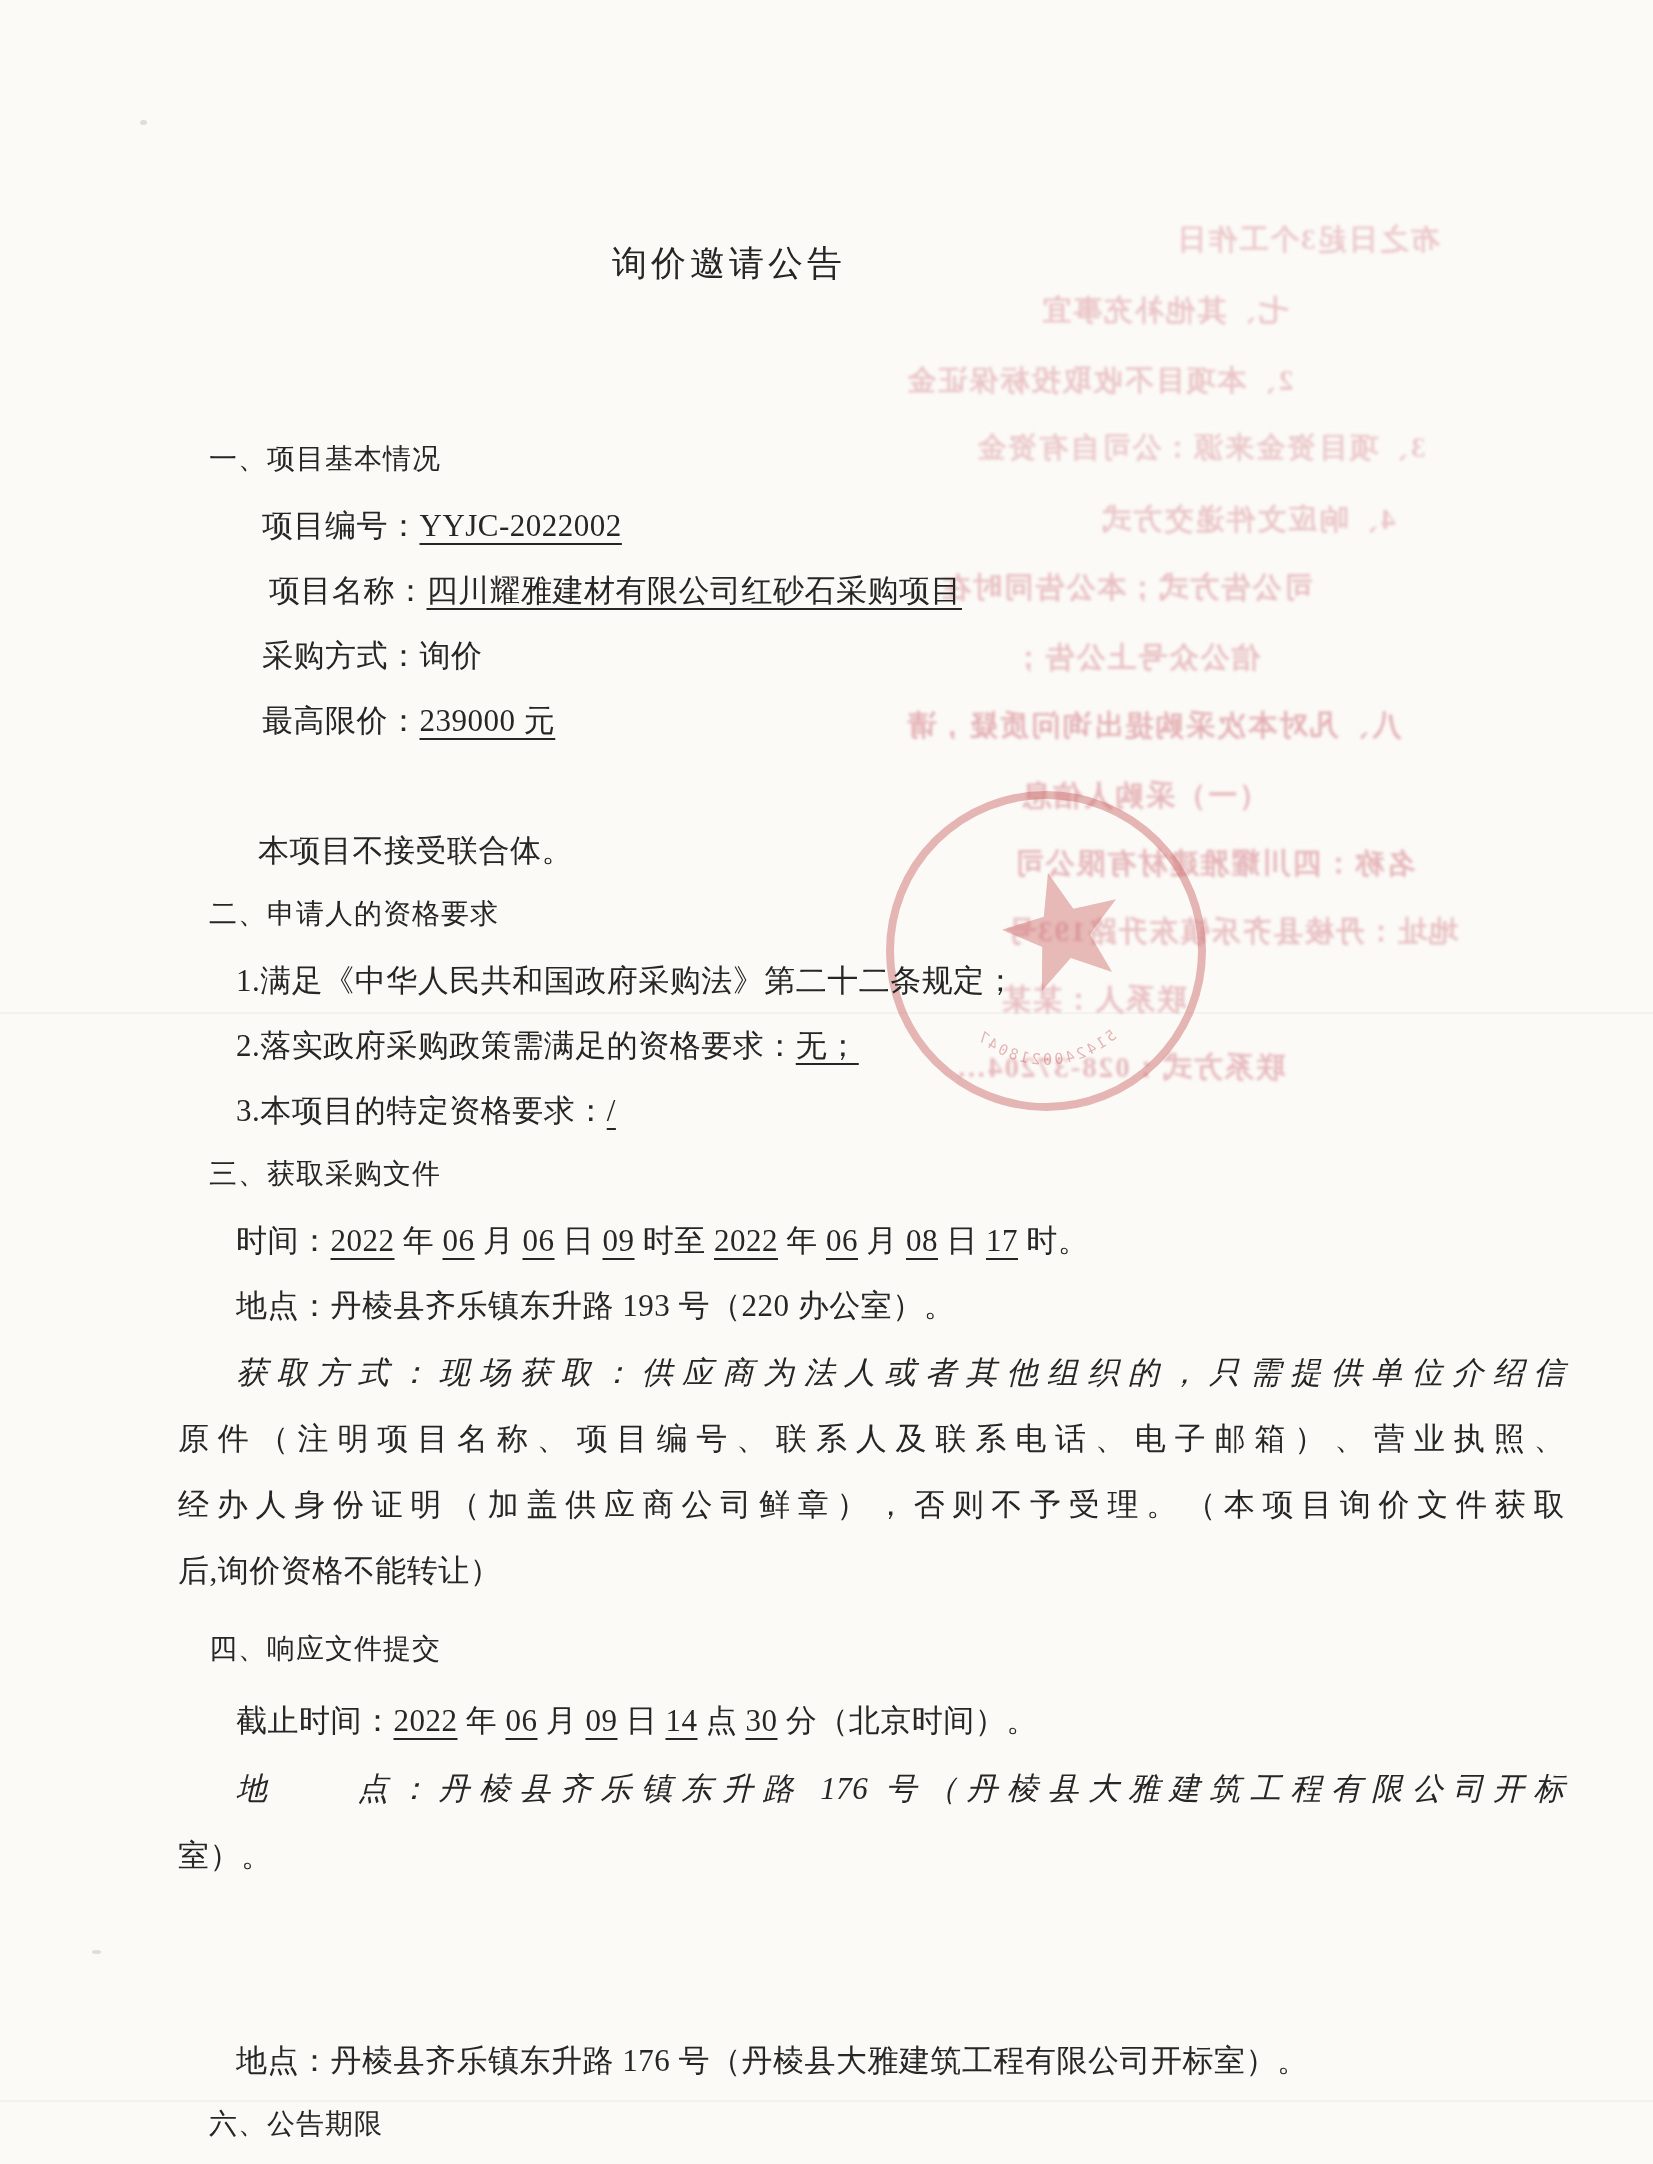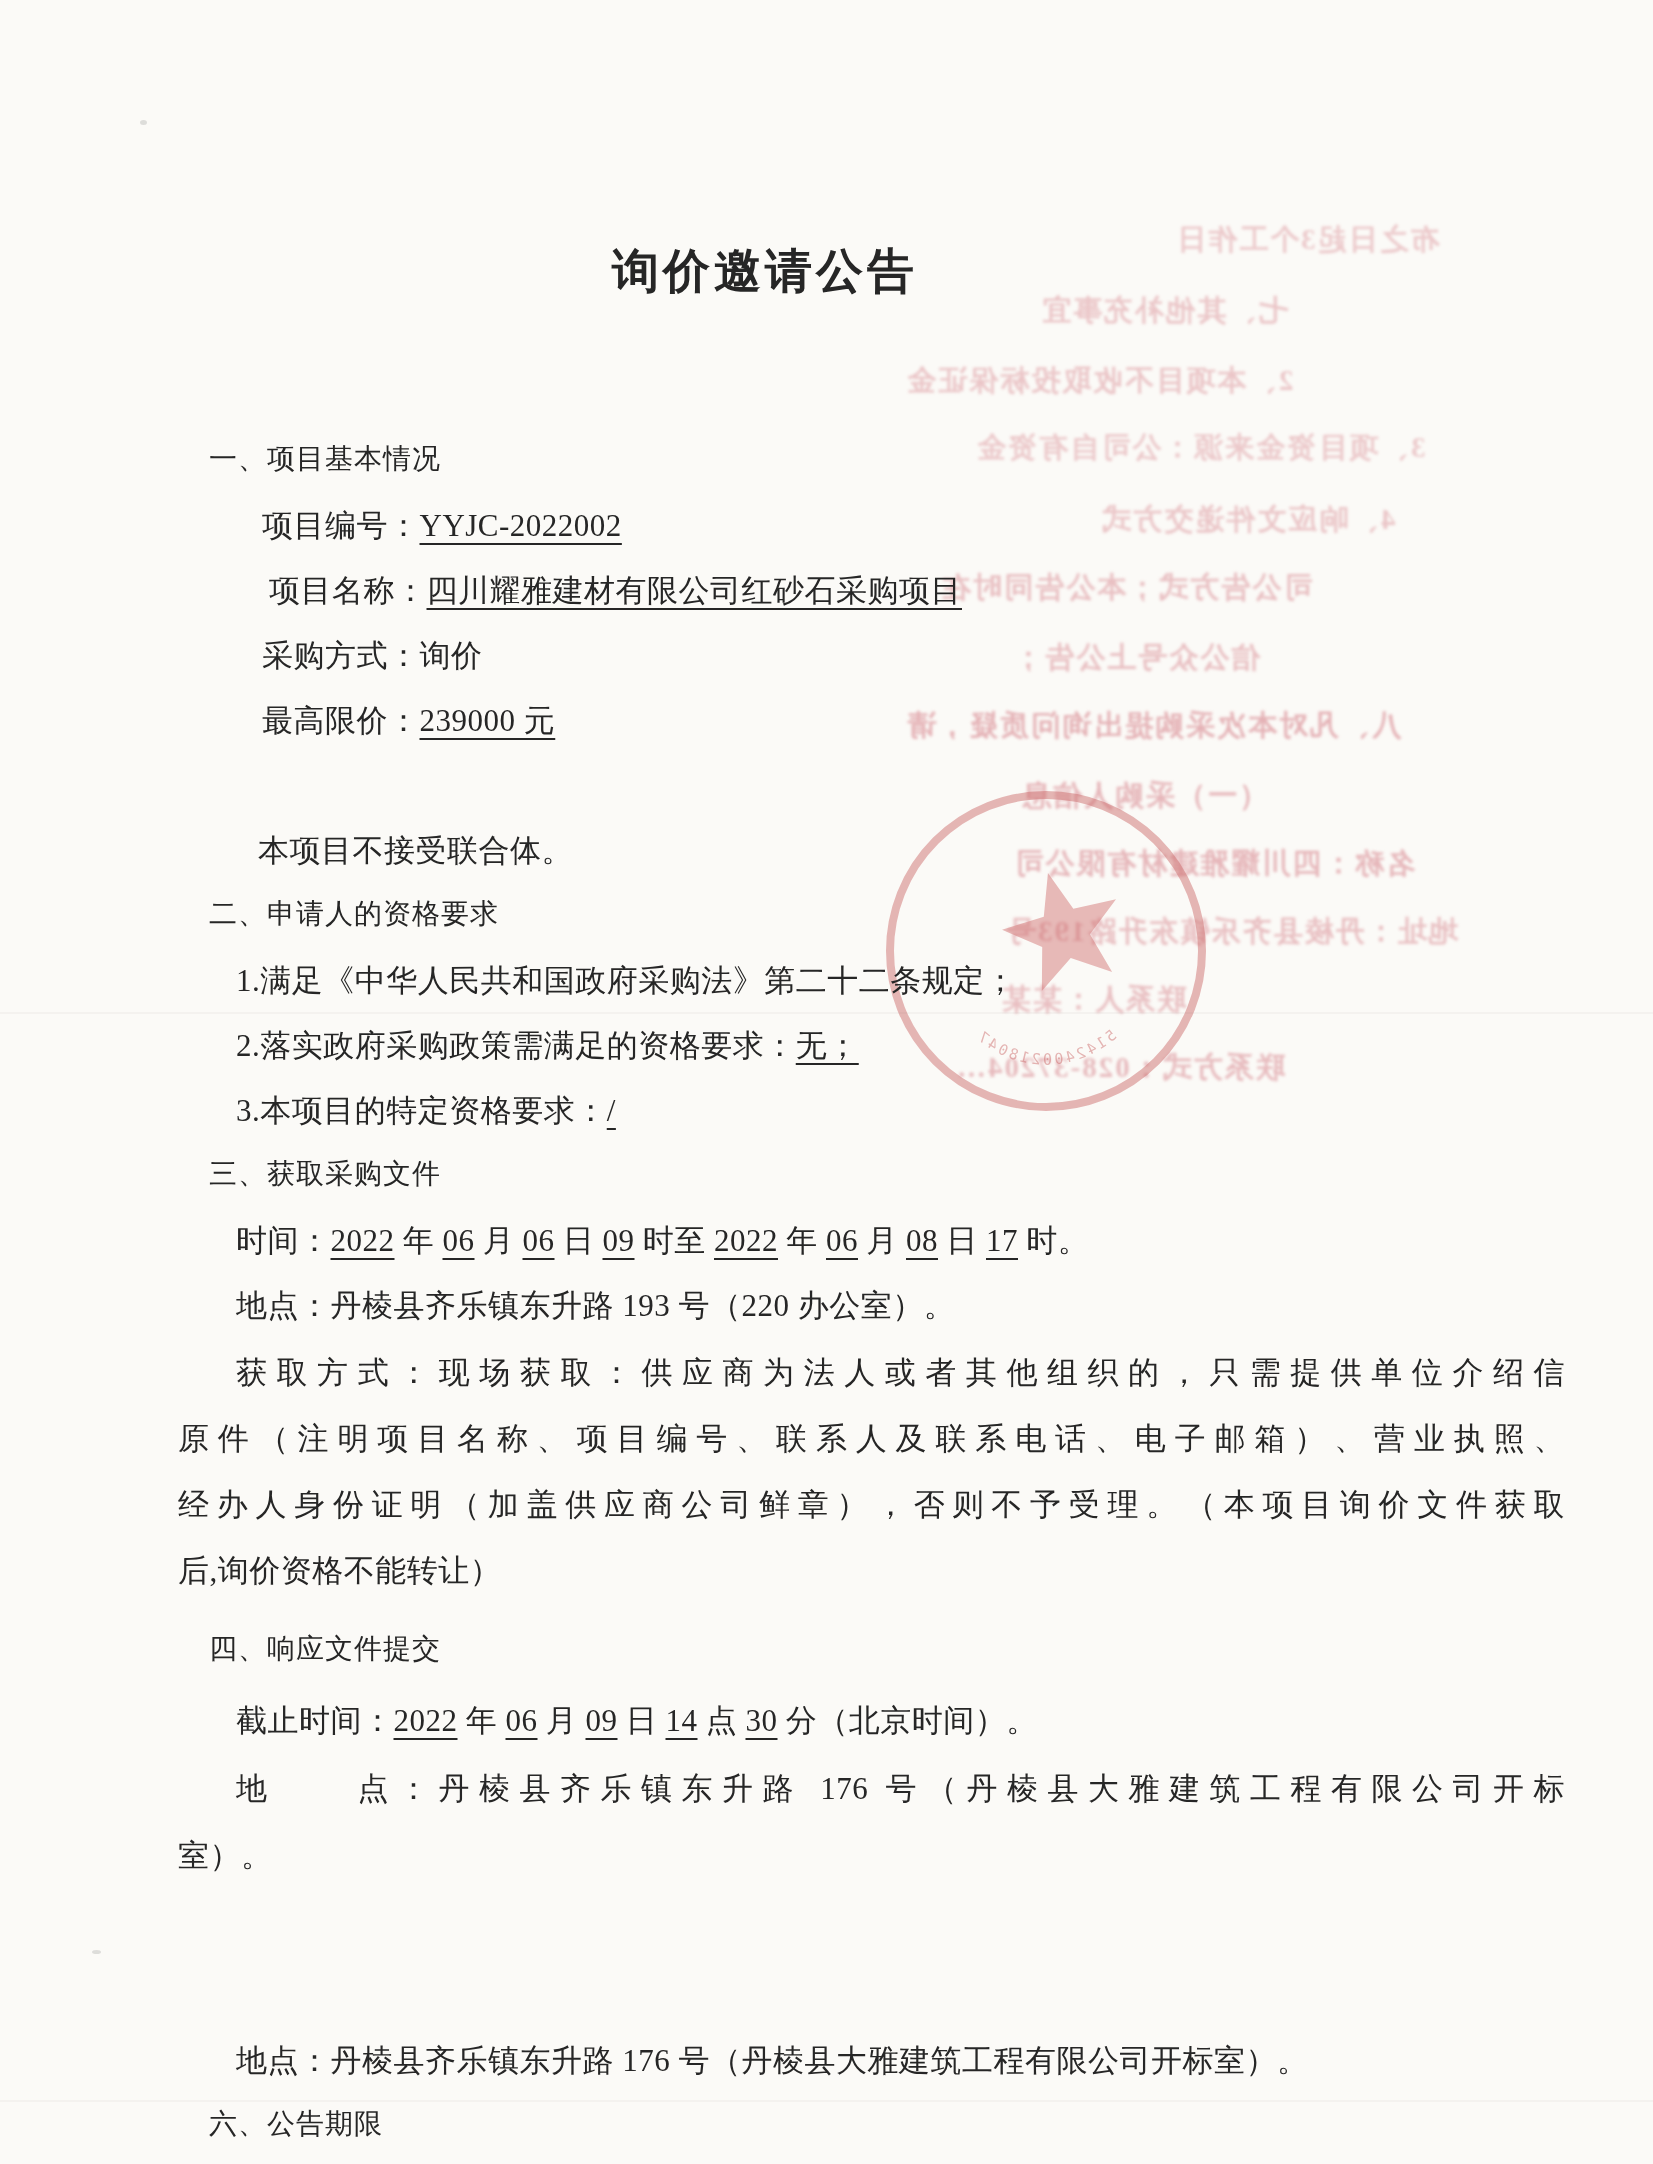--- a/index.html
+++ b/index.html
@@ -3,42 +3,42 @@
 <meta charset="utf-8">
 <style>
   html,body{margin:0;padding:0;background:#9a9a9a;}
   .page{
     position:relative;width:1653px;height:2164px;margin:0 auto;
     background:#fbfaf7;overflow:hidden;
     font-family:"Liberation Serif","DejaVu Serif",serif;color:#262626;
   }
   .title{
     position:absolute;top:240px;left:612px;
-    font-size:47px;font-weight:700;letter-spacing:4px;white-space:nowrap;
+    font-size:35px;font-weight:400;letter-spacing:4px;white-space:nowrap;
   }
   .hd{
     position:absolute;left:209px;
     font-family:"Liberation Sans","DejaVu Sans",sans-serif;
     font-weight:400;font-size:28px;white-space:nowrap;letter-spacing:1px;
   }
   .ln{
     position:absolute;font-size:31px;line-height:42px;white-space:nowrap;
     letter-spacing:0.5px;
   }
   .ln .u, .u{
     text-decoration:underline;
     text-underline-offset:7px;
     text-decoration-thickness:2px;
     text-align:center;
   }
   .j{
     white-space:normal;width:1387px;
     text-align:justify;text-align-last:justify;
   }
-  .ind{ text-indent:58px; }
+  .ind{ text-indent:58px;font-style:italic; }
   .g{
     position:absolute;font-size:29px;color:#d7868e;opacity:.5;
     filter:blur(1.6px);transform:scaleX(-1);white-space:nowrap;
     font-weight:600;letter-spacing:2px;
   }
   .stamp{
     position:absolute;left:878px;top:783px;width:336px;height:336px;
     opacity:.45;filter:blur(.7px);transform:scaleX(-1);
   }
   .streak{

